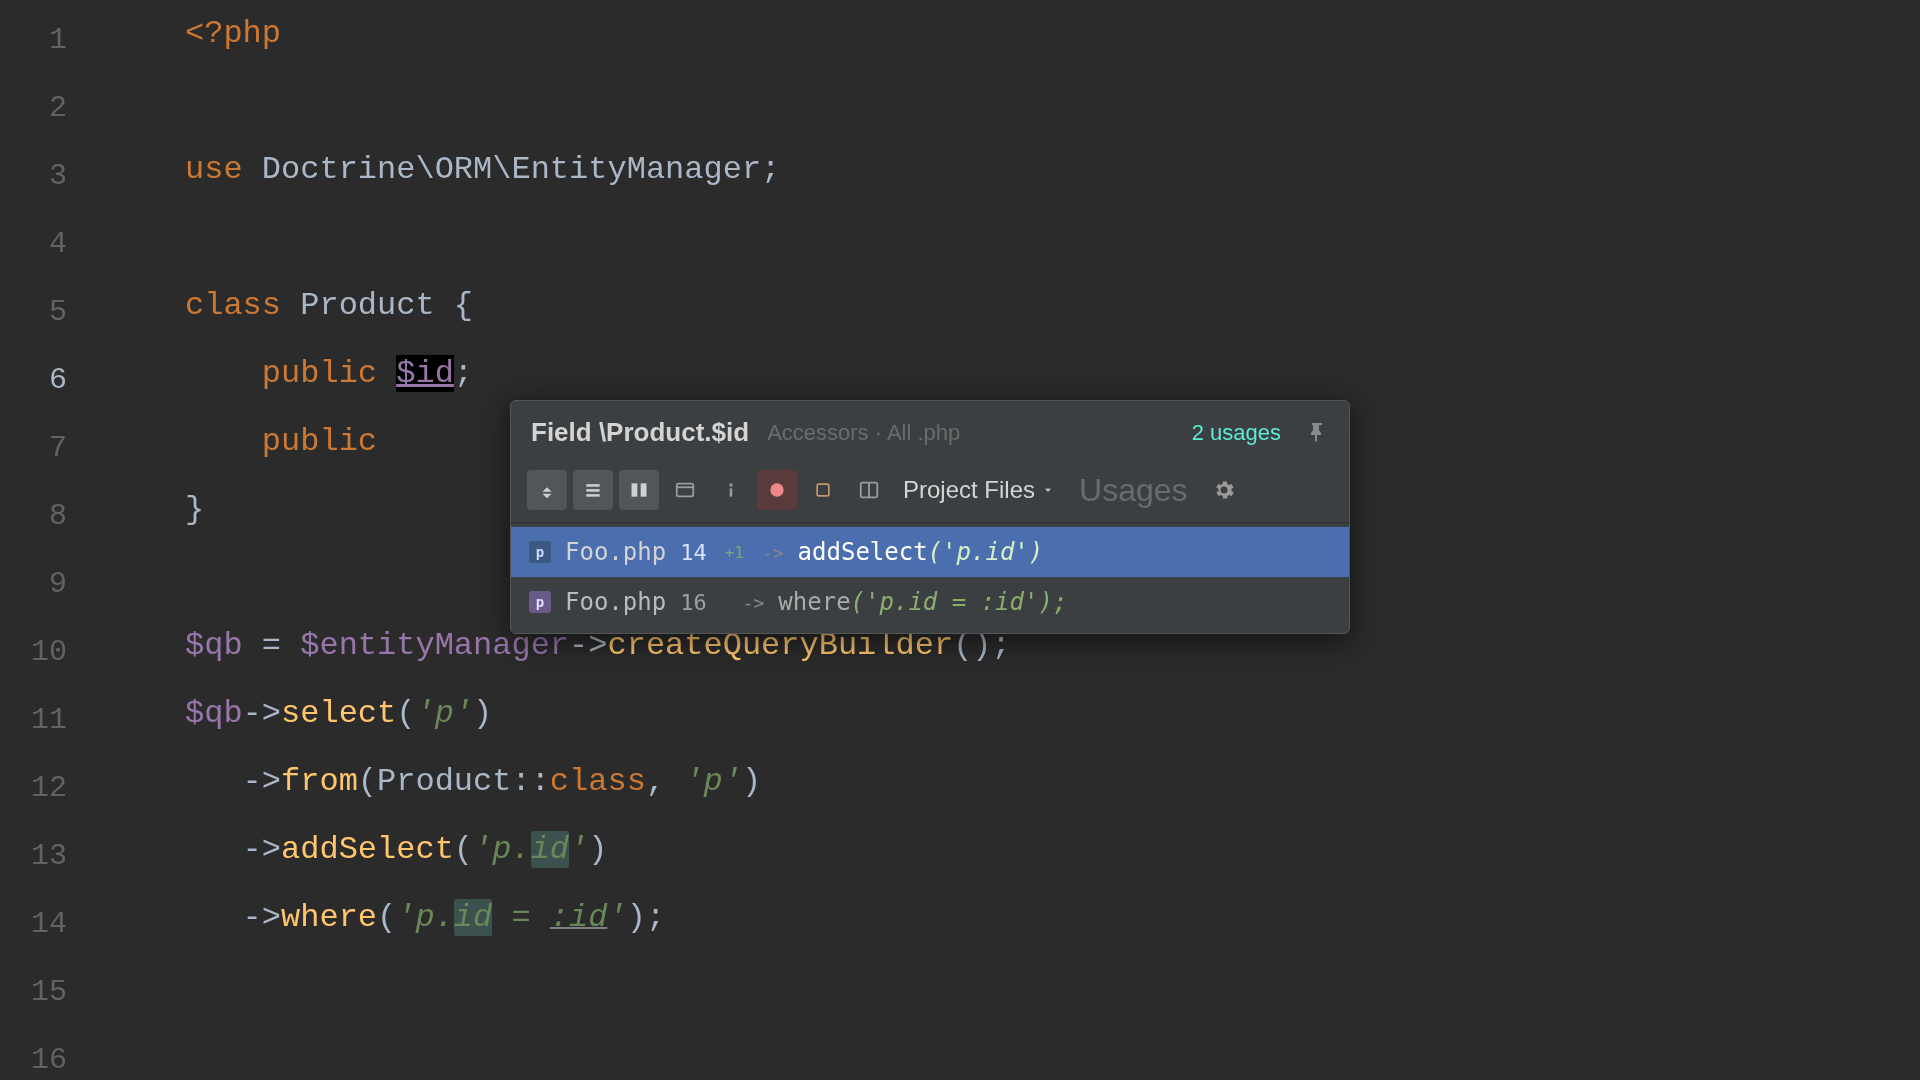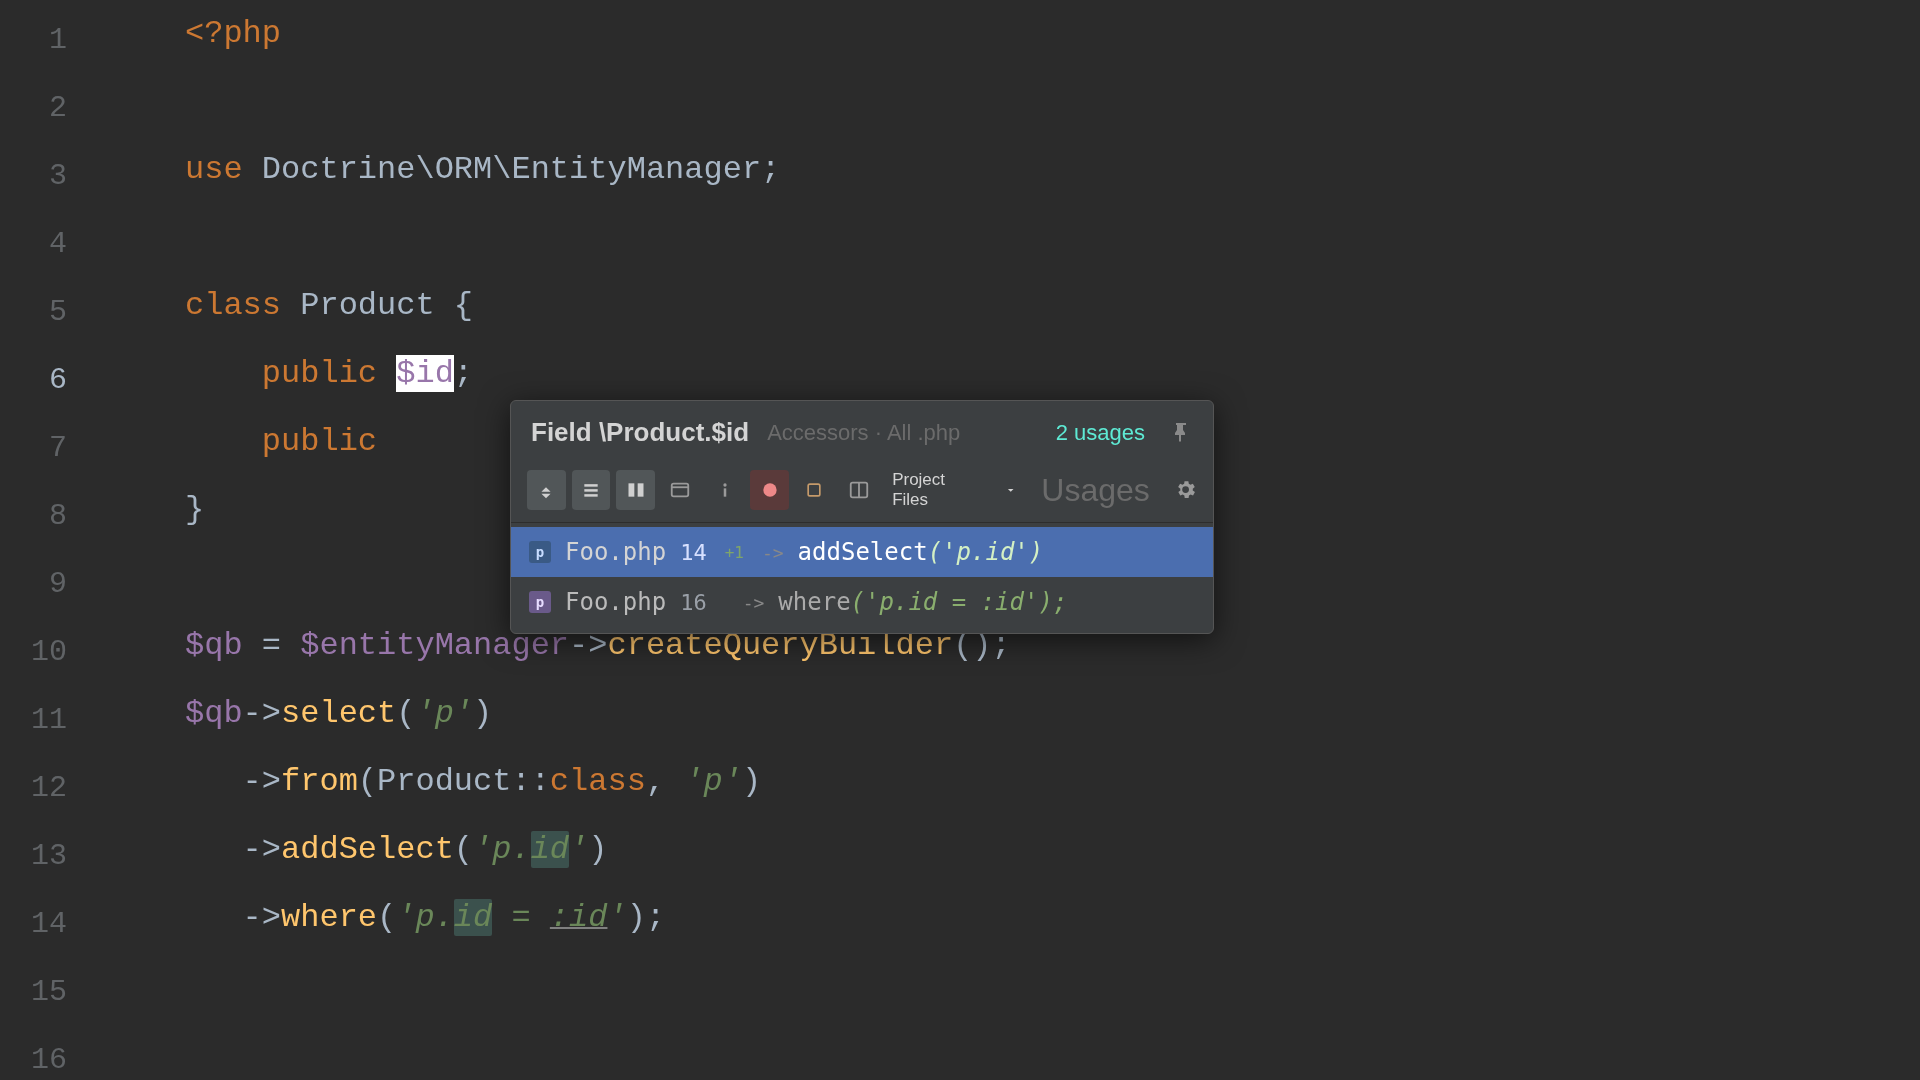--- a/index.html
+++ b/index.html
@@ -41,27 +41,27 @@
   line-height: 68px;
   white-space: pre;
   padding-left: 90px;
 }
 .kw { color: #cc7832; }
 .var { color: #9876aa; }
 .str { color: #6a8759; font-style: italic; }
 .method { color: #ffc66d; }
 .hl { background: #3b514d; border-radius: 2px; }
 .underline { text-decoration: underline; text-decoration-color: #808080; text-decoration-thickness: 2px; }
-.caret-hl { background: #ffffff; }
+.caret-hl { background: #000000; text-decoration: underline; }
 
 .popup {
   position: absolute;
   left: 415px;
   top: 400px;
-  width: 704px;
+  width: 840px;
   background: #3c3f41;
   border: 1px solid #555;
   border-radius: 6px;
   box-shadow: 0 6px 30px rgba(0,0,0,0.6);
   font-size: 24px;
   font-family: -apple-system, 'Segoe UI', sans-serif;
   color: #bbbbbb;
 }
 .popup-header {
   display: flex;
@@ -85,21 +85,21 @@
 .tb-btn {
   width: 40px; height: 40px;
   display: flex; align-items: center; justify-content: center;
   border-radius: 4px;
   color: #9a9a9a;
   cursor: pointer;
   font-size: 20px;
 }
 .tb-btn.active { background: #515658; color: #d0d0d0; }
 .tb-btn.red { background: #5a3a3a; color: #e88; }
-.tb-text { color: #d4d4d4; font-size: 17px; padding: 0 8px; display: flex; align-items: center; gap: 22px; cursor: pointer; }
+.tb-text { color: #d4d4d4; font-size: 24px; padding: 0 8px; display: flex; align-items: center; gap: 6px; cursor: pointer; }
 .tb-dim { color: #6b6b6b; font-size: 32px; padding: 0 10px; }
 .gear-icon { width: 24px; height: 24px; color: #9a9a9a; margin-left: 8px; cursor: pointer; }
 
 .popup-results { padding: 4px 0 6px 0; }
 .result-row {
   display: flex;
   align-items: center;
   padding: 8px 18px;
   gap: 14px;
   font-family: 'Consolas', 'Monaco', monospace;

